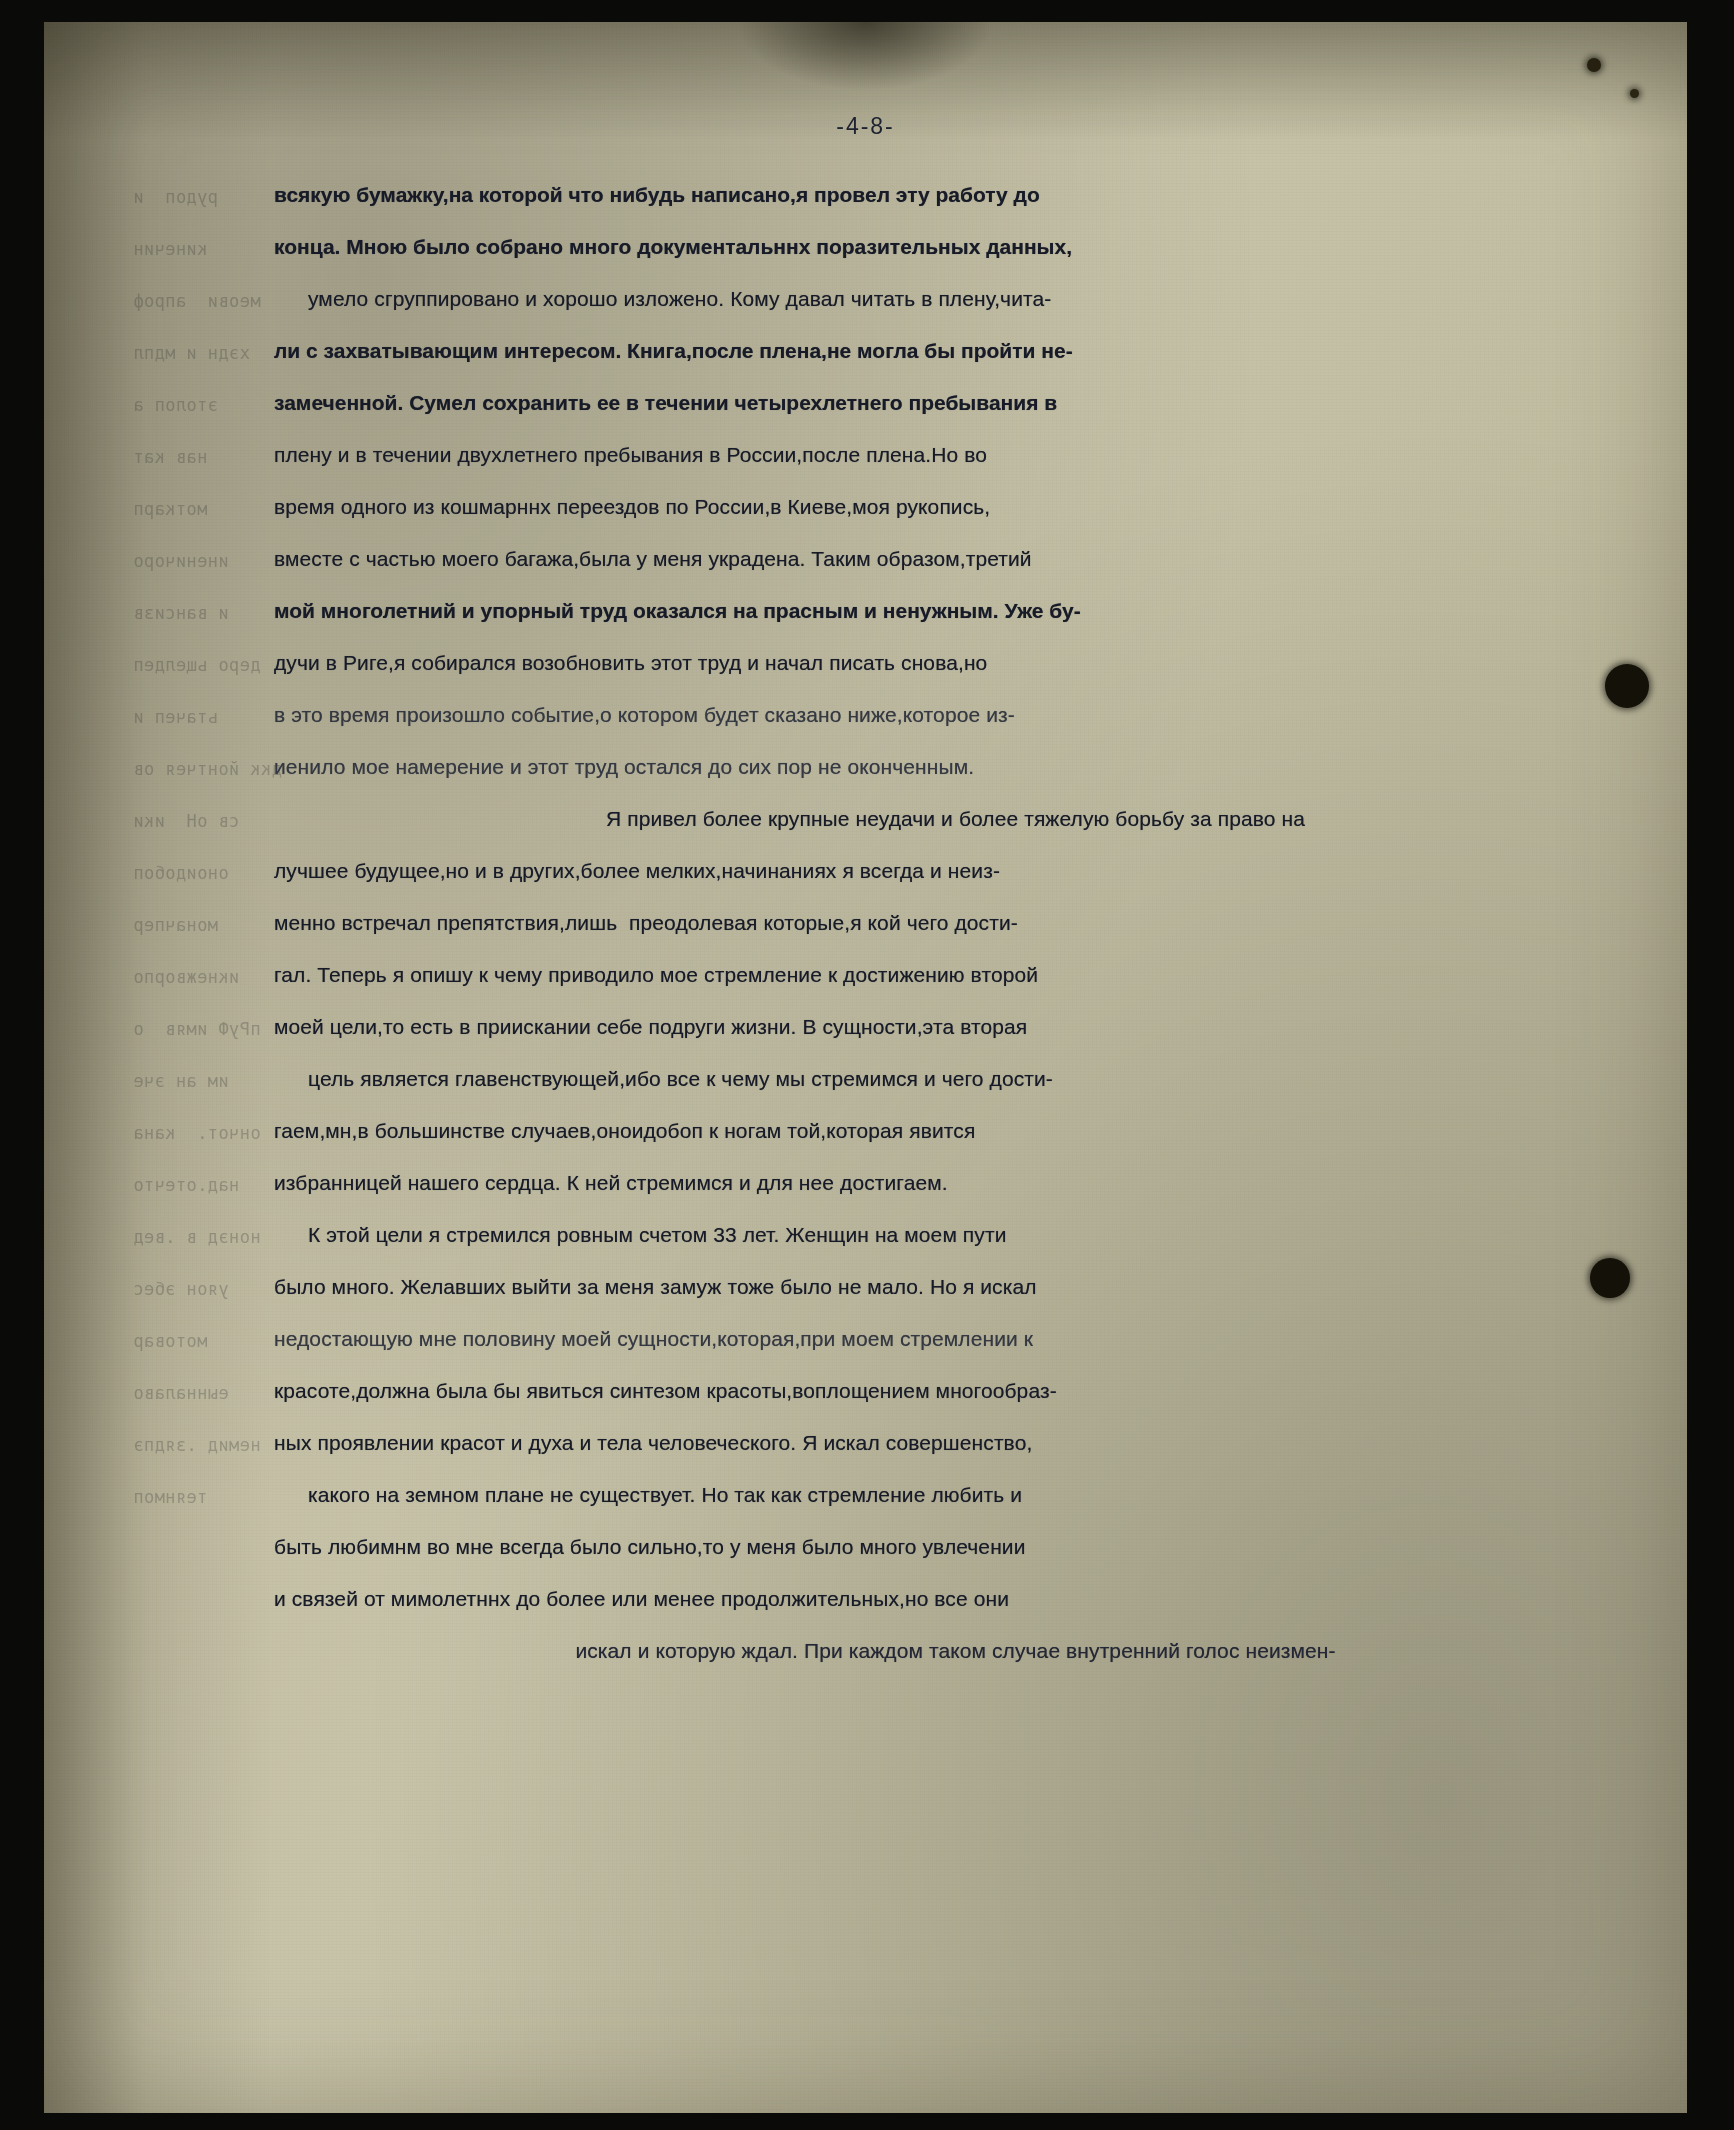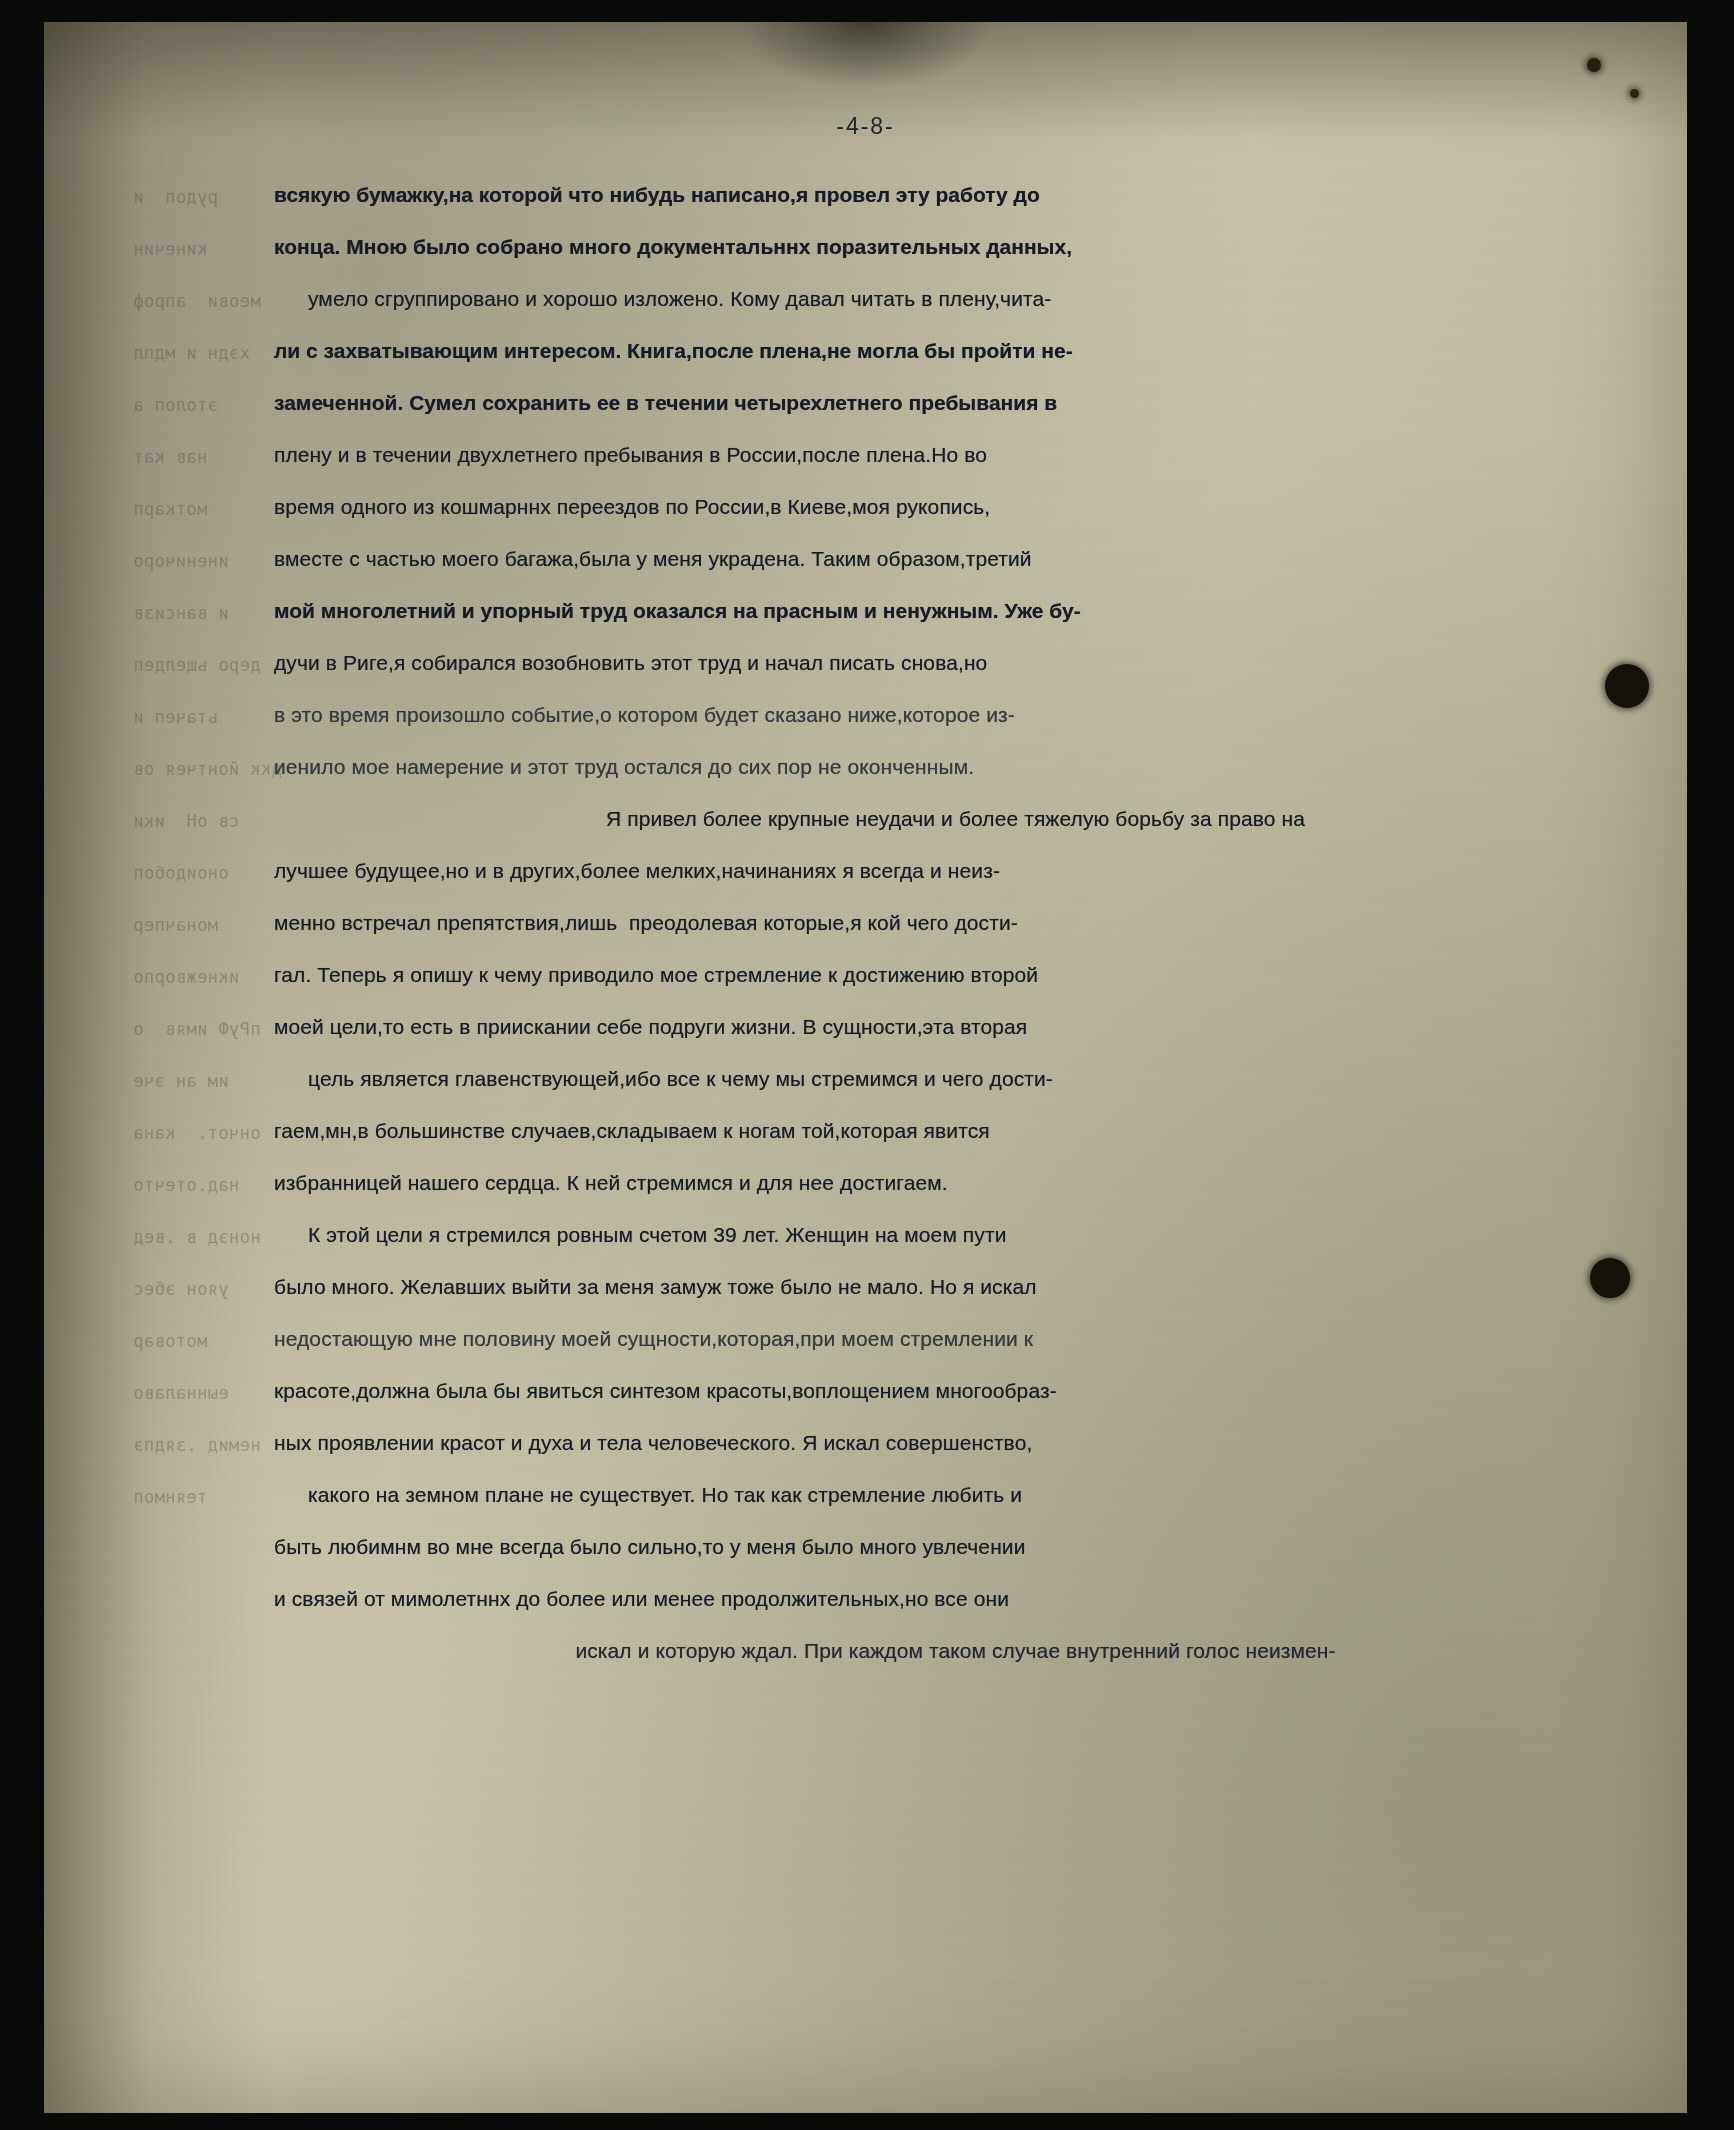--- a/index.html
+++ b/index.html
@@ -205,23 +205,23 @@
       <span class="ln bold-ish">мой многолетний и упорный труд оказался на прасным и ненужным. Уже бу-</span>
       <span class="ln">дучи в Риге,я собирался возобновить этот труд и начал писать снова,но</span>
       <span class="ln light">в это время произошло событие,о котором будет сказано ниже,которое из-</span>
       <span class="ln light">иенило мое намерение и этот труд остался до сих пор не оконченным.</span>
       <span class="ln indent2">Я привел более крупные неудачи и более тяжелую борьбу за право на</span>
       <span class="ln">лучшее будущее,но и в других,более мелких,начинаниях я всегда и неиз-</span>
       <span class="ln">менно встречал препятствия,лишь  преодолевая которые,я кой чего дости-</span>
       <span class="ln">гал. Теперь я опишу к чему приводило мое стремление к достижению второй</span>
       <span class="ln">моей цели,то есть в приискании себе подруги жизни. В сущности,эта вторая</span>
       <span class="ln indent">цель является главенствующей,ибо все к чему мы стремимся и чего дости-</span>
-      <span class="ln">гаем,мн,в большинстве случаев,складываем к ногам той,которая явится</span>
+      <span class="ln">гаем,мн,в большинстве случаев,оноидобоп к ногам той,которая явится</span>
       <span class="ln">избранницей нашего сердца. К ней стремимся и для нее достигаем.</span>
-      <span class="ln indent">К этой цели я стремился ровным счетом 39 лет. Женщин на моем пути</span>
+      <span class="ln indent">К этой цели я стремился ровным счетом 33 лет. Женщин на моем пути</span>
       <span class="ln">было много. Желавших выйти за меня замуж тоже было не мало. Но я искал</span>
       <span class="ln light">недостающую мне половину моей сущности,которая,при моем стремлении к</span>
       <span class="ln">красоте,должна была бы явиться синтезом красоты,воплощением многообраз-</span>
       <span class="ln">ных проявлении красот и духа и тела человеческого. Я искал совершенство,</span>
       <span class="ln indent">какого на земном плане не существует. Но так как стремление любить и</span>
       <span class="ln">быть любимнм во мне всегда было сильно,то у меня было много увлечении</span>
       <span class="ln">и связей от мимолетннх до более или менее продолжительных,но все они</span>
       <span class="ln last indent2">искал и которую ждал. При каждом таком случае внутренний голос неизмен-</span>
     </div>
 

